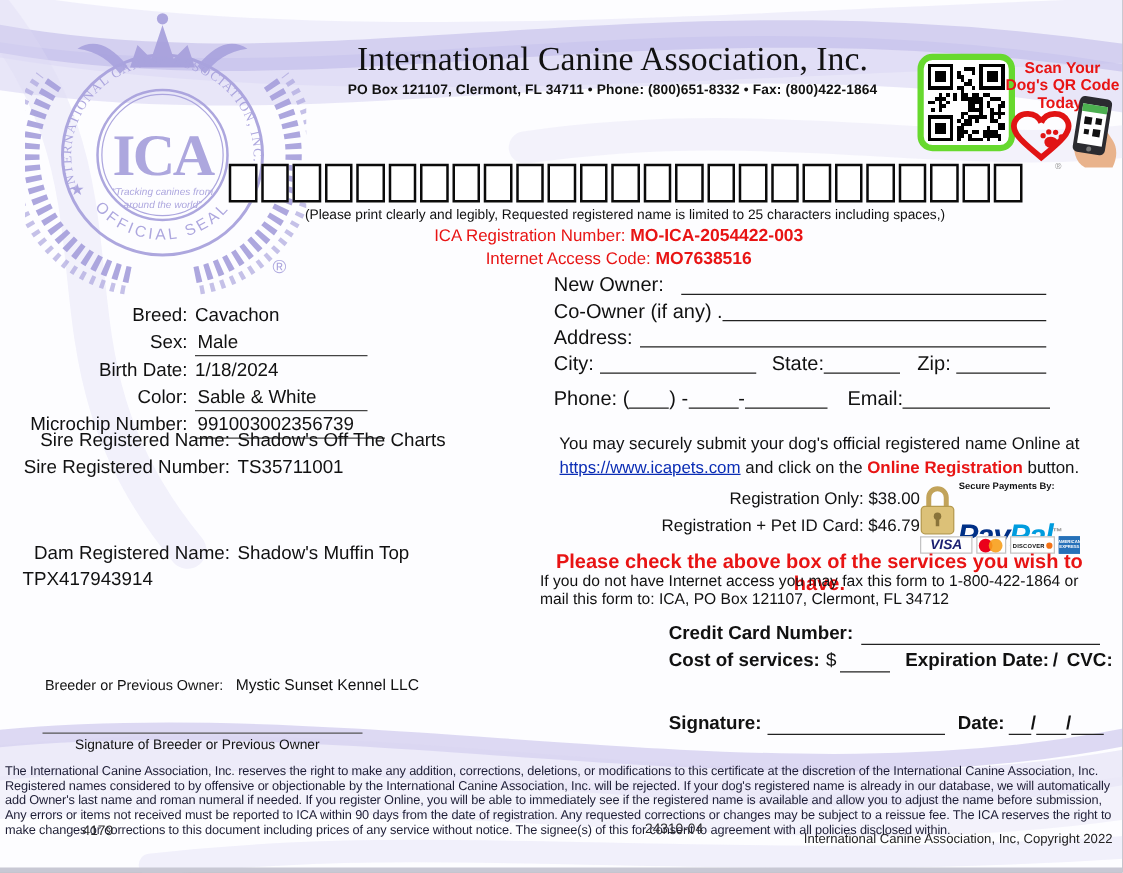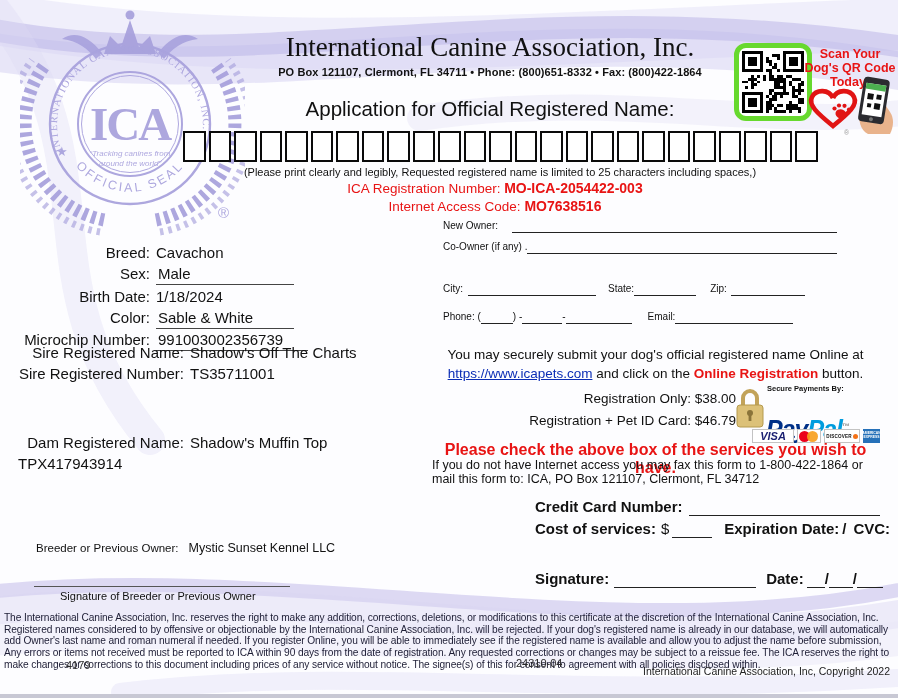--- a/index.html
+++ b/index.html
@@ -22,34 +22,34 @@
   .scan{left:804px;top:47px;width:92px;font-size:12.5px;font-weight:bold;line-height:1.12;}
   
   .boxrow{left:183px;top:131px;width:635px;height:31px;display:flex;}
   .char-box{flex:1;border:2.2px solid #0a0a0a;margin-right:2.6px;background:#fff;}
   .char-box:last-child{margin-right:0;}
   .boxcap{left:170px;top:166px;width:660px;font-size:11px;}
   .regline{left:250px;top:180px;width:490px;font-size:13.5px;}
   .regline b{font-size:14px;}
   .regline2{top:198px;}
   
-  .frow{display:flex;align-items:flex-start;font-size:10px;line-height:1.15;white-space:nowrap;}
+  .frow{display:flex;align-items:center;font-size:16px;line-height:1.15;white-space:nowrap;}
   .u{display:inline-block;height:13px;border-bottom:1.15px solid #222;}
   .uv{display:inline-block;border-bottom:1.1px solid #444;padding-left:2px;}
   .lv{display:flex;margin-bottom:2.5px;font-size:15px;line-height:1.25;}
   .lv .lab{width:138px;text-align:right;padding-right:6px;flex:none;}
   .lv2 .lab{width:172px;}
   
   .crow{display:flex;align-items:flex-end;font-size:15px;font-weight:bold;white-space:nowrap;line-height:1.1;}
   .crow .u{height:11px;}
   
   .ppword{font-size:25px;font-weight:bold;font-style:italic;letter-spacing:-1px;line-height:1;margin-top:24px;}
   .pp-navy{color:var(--pp-navy);}
   .pp-blue{color:var(--pp-blue);}
-  .cardrow{display:flex;gap:3px;align-items:center;margin-left:16px;}
+  .cardrow{display:flex;gap:3px;align-items:center;}
   .card{height:14px;border:1px solid #c3c3c3;background:#fff;display:flex;align-items:center;justify-content:center;}
   .visa{width:42px;color:#1a1f71;font-style:italic;font-weight:bold;font-size:11px;}
   .mc{width:24px;position:relative;}
   .mc i{position:absolute;top:1px;width:11px;height:11px;border-radius:50%;}
   .mc .c1{left:1px;background:#eb001b;}
   .mc .c2{left:9px;background:#f79e1b;opacity:.9;}
   .disc{width:36px;font-size:4.6px;font-weight:bold;letter-spacing:.2px;gap:1px;}
   .disc i{width:5px;height:5px;border-radius:50%;background:#f47216;display:inline-block;}
   .amex{width:17px;background:#2671b9;border-color:#2671b9;color:#fff;font-size:3.4px;font-weight:bold;text-align:center;line-height:1.05;}
   .link{color:#0b2db5;text-decoration:underline;cursor:pointer;}
@@ -110,21 +110,20 @@
       <text x="36" y="152" font-size="13" fill="#a7a0dc">★</text>
       <text x="172" y="152" font-size="13" fill="#a7a0dc">★</text>
       <text x="110" y="136" text-anchor="middle" font-family="Liberation Serif,serif" font-size="47" font-weight="bold" letter-spacing="-2" fill="#a7a0dc">ICA</text>
       <text x="110" y="152" text-anchor="middle" font-size="8" font-style="italic" fill="#a7a0dc">“Tracking canines from</text>
       <text x="110" y="162" text-anchor="middle" font-size="8" font-style="italic" fill="#a7a0dc">around the world”</text>
       <text x="198" y="214" font-size="15" fill="#a7a0dc">®</text>
     </svg>
 
     <div class="abs title center">International Canine Association, Inc.</div>
     <div class="abs addr center">PO Box 121107, Clermont, FL 34711 • Phone: (800)651-8332 • Fax: (800)422-1864</div>
-    <div class="abs formtitle center">Application for Official Registered Name:</div>
 
     <div class="abs qr-frame">
       <svg id="qr-svg" width="62" height="62" viewBox="0 0 63 63" shape-rendering="crispEdges">
           <path id="qr-path" fill="#000" d="M0,0h21v3h-21zM0,18h21v3h-21zM0,0h3v21h-3zM18,0h3v21h-3zM6,6h9v9h-9zM42,0h21v3h-21zM42,18h21v3h-21zM42,0h3v21h-3zM60,0h3v21h-3zM48,6h9v9h-9zM0,42h21v3h-21zM0,60h21v3h-21zM0,42h3v21h-3zM18,42h3v21h-3zM6,48h9v9h-9zM30,3h3v3h-3zM33,3h3v3h-3zM36,3h3v3h-3zM24,6h3v3h-3zM36,6h3v3h-3zM24,9h3v3h-3zM27,9h3v3h-3zM27,12h3v3h-3zM33,12h3v3h-3zM30,15h3v3h-3zM33,15h3v3h-3zM24,18h3v3h-3zM27,18h3v3h-3zM36,18h3v3h-3zM27,21h3v3h-3zM9,24h3v3h-3zM15,24h3v3h-3zM21,24h3v3h-3zM27,24h3v3h-3zM30,24h3v3h-3zM36,24h3v3h-3zM39,24h3v3h-3zM45,24h3v3h-3zM48,24h3v3h-3zM6,27h3v3h-3zM9,27h3v3h-3zM12,27h3v3h-3zM21,27h3v3h-3zM27,27h3v3h-3zM30,27h3v3h-3zM33,27h3v3h-3zM36,27h3v3h-3zM39,27h3v3h-3zM42,27h3v3h-3zM51,27h3v3h-3zM54,27h3v3h-3zM57,27h3v3h-3zM0,30h3v3h-3zM3,30h3v3h-3zM9,30h3v3h-3zM15,30h3v3h-3zM33,30h3v3h-3zM36,30h3v3h-3zM39,30h3v3h-3zM42,30h3v3h-3zM48,30h3v3h-3zM60,30h3v3h-3zM9,33h3v3h-3zM12,33h3v3h-3zM33,33h3v3h-3zM36,33h3v3h-3zM42,33h3v3h-3zM48,33h3v3h-3zM57,33h3v3h-3zM60,33h3v3h-3zM3,36h3v3h-3zM9,36h3v3h-3zM33,36h3v3h-3zM36,36h3v3h-3zM39,36h3v3h-3zM42,36h3v3h-3zM51,36h3v3h-3zM57,36h3v3h-3zM27,39h3v3h-3zM30,39h3v3h-3zM42,39h3v3h-3zM51,39h3v3h-3zM54,39h3v3h-3zM57,39h3v3h-3zM60,39h3v3h-3zM27,42h3v3h-3zM33,42h3v3h-3zM36,42h3v3h-3zM39,42h3v3h-3zM42,42h3v3h-3zM45,42h3v3h-3zM51,42h3v3h-3zM57,42h3v3h-3zM24,45h3v3h-3zM30,45h3v3h-3zM33,45h3v3h-3zM39,45h3v3h-3zM51,45h3v3h-3zM54,45h3v3h-3zM27,48h3v3h-3zM30,48h3v3h-3zM33,48h3v3h-3zM57,48h3v3h-3zM60,48h3v3h-3zM24,51h3v3h-3zM27,51h3v3h-3zM48,51h3v3h-3zM57,51h3v3h-3zM60,51h3v3h-3zM24,54h3v3h-3zM27,54h3v3h-3zM30,54h3v3h-3zM36,54h3v3h-3zM39,54h3v3h-3zM45,54h3v3h-3zM48,54h3v3h-3zM51,54h3v3h-3zM54,54h3v3h-3zM24,57h3v3h-3zM27,57h3v3h-3zM33,57h3v3h-3zM45,57h3v3h-3zM48,57h3v3h-3zM51,57h3v3h-3zM54,57h3v3h-3zM57,57h3v3h-3zM24,60h3v3h-3zM33,60h3v3h-3zM36,60h3v3h-3zM39,60h3v3h-3zM42,60h3v3h-3zM48,60h3v3h-3zM57,60h3v3h-3z"></path>
         </svg>
     </div>
     <div class="abs scan center red">Scan Your Dog's QR Code Today!</div>
     <svg class="abs" style="left:806px;top:86px" width="56" height="50" viewBox="0 0 56 50">
       <path d="M27,12 C23,3 10,3 6,11 C2,19 11,27 27,40 C43,27 52,19 48,11 C44,3 31,3 27,12" fill="none" stroke="#e11414" stroke-width="4.6"></path>
       <g fill="#e11414">
@@ -233,20 +232,24 @@
     </div>
 
     <div class="abs frow" style="left:443px;top:220px;width:394px">
       <span>New Owner:</span>
       <span class="u" style="flex:1;margin-left:14px"></span>
     </div>
     <div class="abs frow" style="left:443px;top:241px;width:394px">
       <span>Co-Owner (if any) .</span>
       <span class="u" style="flex:1"></span>
     </div>
+    <div class="abs frow" style="left:443px;top:262px;width:394px">
+      <span>Address:</span>
+      <span class="u" style="flex:1;margin-left:6px"></span>
+    </div>
     <div class="abs frow" style="left:443px;top:283px;width:394px">
       <span>City:</span>
       <span class="u" style="width:128px;margin-left:5px"></span>
       <span style="margin-left:12px">State:</span>
       <span class="u" style="width:62px"></span>
       <span style="margin-left:14px">Zip:</span>
       <span class="u" style="width:74px;margin-left:4px"></span>
     </div>
     <div class="abs frow" style="left:443px;top:311px;width:398px">
       <span>Phone: (</span>

